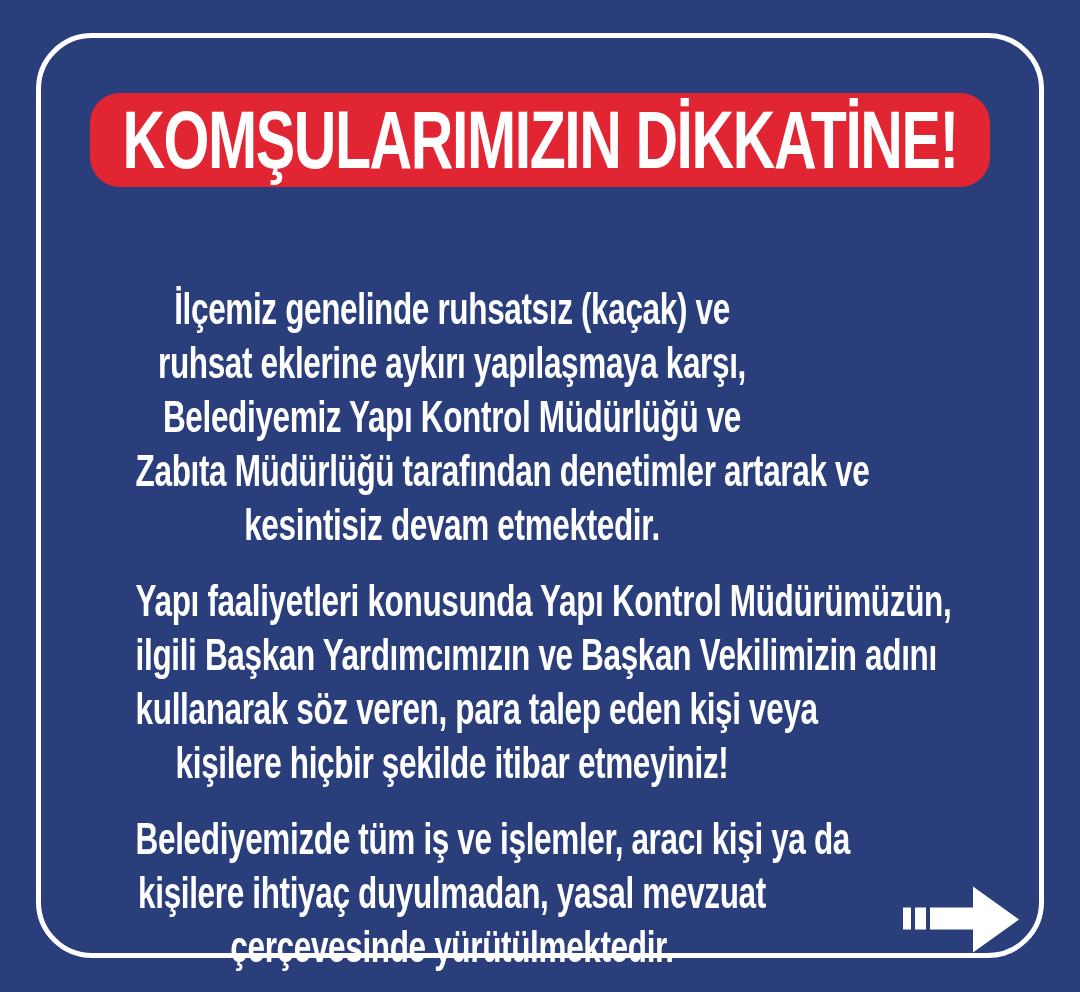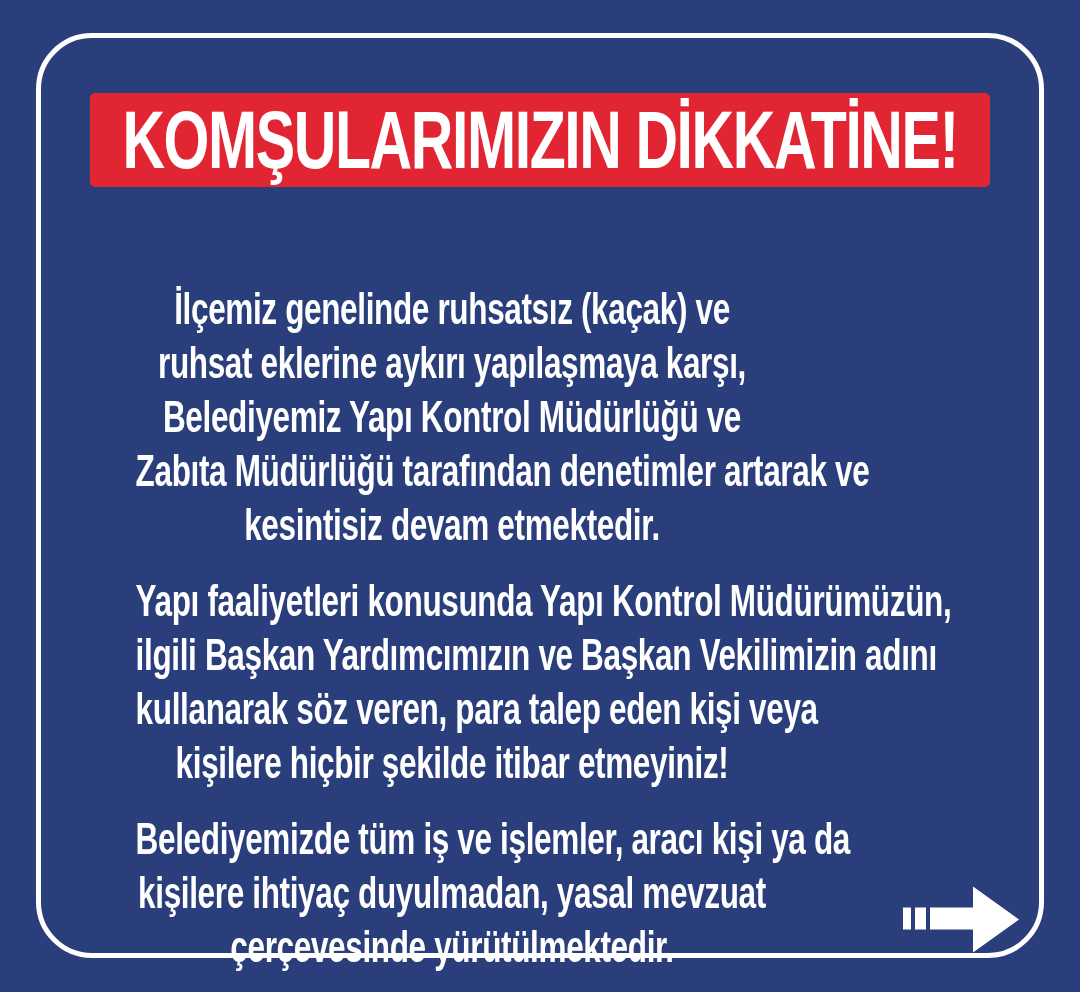--- a/index.html
+++ b/index.html
@@ -26,21 +26,21 @@
     pointer-events: none;
   }
   .banner {
     position: absolute;
     left: 50%;
     transform: translateX(-50%);
     top: 93px;
     width: 900px;
     height: 94px;
     background: var(--color-banner, #e22533);
-    border-radius: 5px;
+    border-radius: 30px;
     display: flex;
     align-items: center;
     justify-content: center;
   }
   .banner-title {
     color: var(--color-text, #ffffff);
     font-weight: bold;
     font-size: 82px;
     line-height: 82px;
     letter-spacing: -2px;

